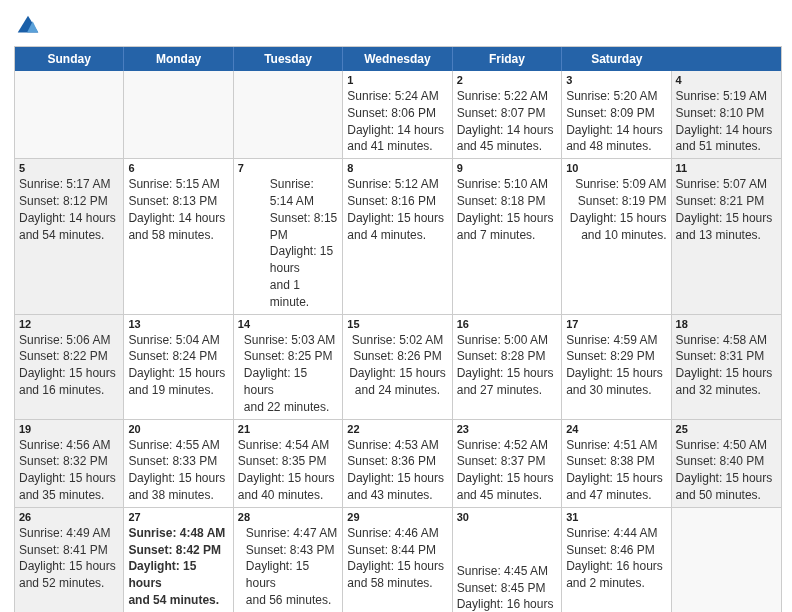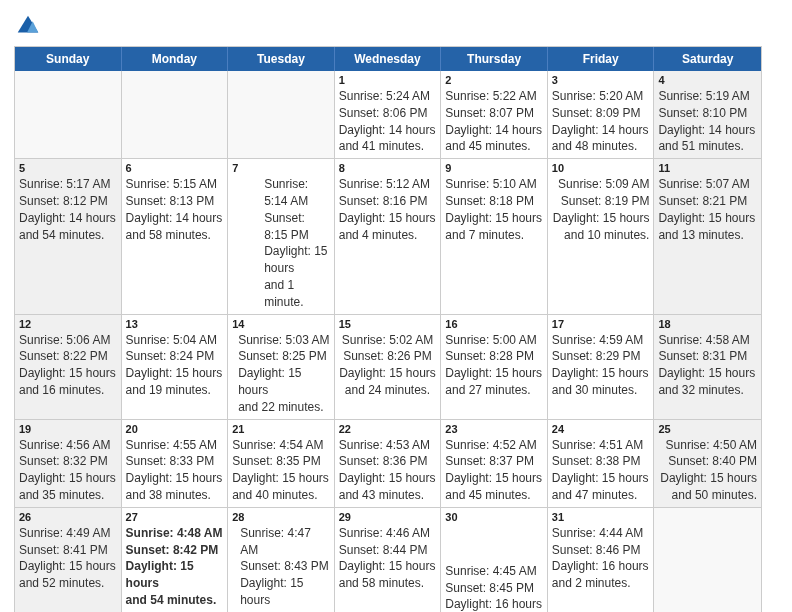--- a/index.html
+++ b/index.html
@@ -6,21 +6,21 @@
     body {
       font-family: Arial, sans-serif;
       background: #fff;
       width: 792px;
       height: 612px;
       overflow: hidden;
     }
     .page {
       width: 792px;
       height: 612px;
-      padding: 12px 30px 10px 14px;
+      padding: 12px 10px 10px 14px;
       display: flex;
       flex-direction: column;
     }
     .header {
       display: flex;
       justify-content: space-between;
       align-items: flex-start;
       margin-bottom: 6px;
     }
     .logo {
@@ -138,21 +138,20 @@
       <div class="location"></div>
     </div>
   </div>
 
   <div class="calendar">
     <div class="cal-header-row">
     <div class="cal-header-cell">Sunday</div>
         <div class="cal-header-cell">Monday</div>
         <div class="cal-header-cell">Tuesday</div>
         <div class="cal-header-cell">Wednesday</div>
-        <div class="cal-header-cell">Thursday</div>
         <div class="cal-header-cell">Friday</div>
         <div class="cal-header-cell">Saturday</div>
       </div>
     <div class="cal-body">
     <div class="cal-row">
           <div class="cal-cell empty"></div>
           <div class="cal-cell empty"></div>
           <div class="cal-cell empty"></div>
           <div class="cal-cell">
             <div class="day-num">1</div>
@@ -323,21 +322,21 @@
           </div>
           <div class="cal-cell">
             <div class="day-num">24</div>
             <div class="cell-info" style="white-space: pre-line;">Sunrise: 4:51 AM
 Sunset: 8:38 PM
 Daylight: 15 hours
 and 47 minutes.</div>
           </div>
           <div class="cal-cell shaded">
             <div class="day-num">25</div>
-            <div class="cell-info" style="white-space: pre-line; text-align: right;">Sunrise: 4:50 AM
+            <div class="cell-info" style="white-space: pre-line;">Sunrise: 4:50 AM
 Sunset: 8:40 PM
 Daylight: 15 hours
 and 50 minutes.</div>
           </div>
         </div>
         <div class="cal-row">
           <div class="cal-cell shaded">
             <div class="day-num">26</div>
             <div class="cell-info" style="white-space: pre-line;">Sunrise: 4:49 AM
 Sunset: 8:41 PM

